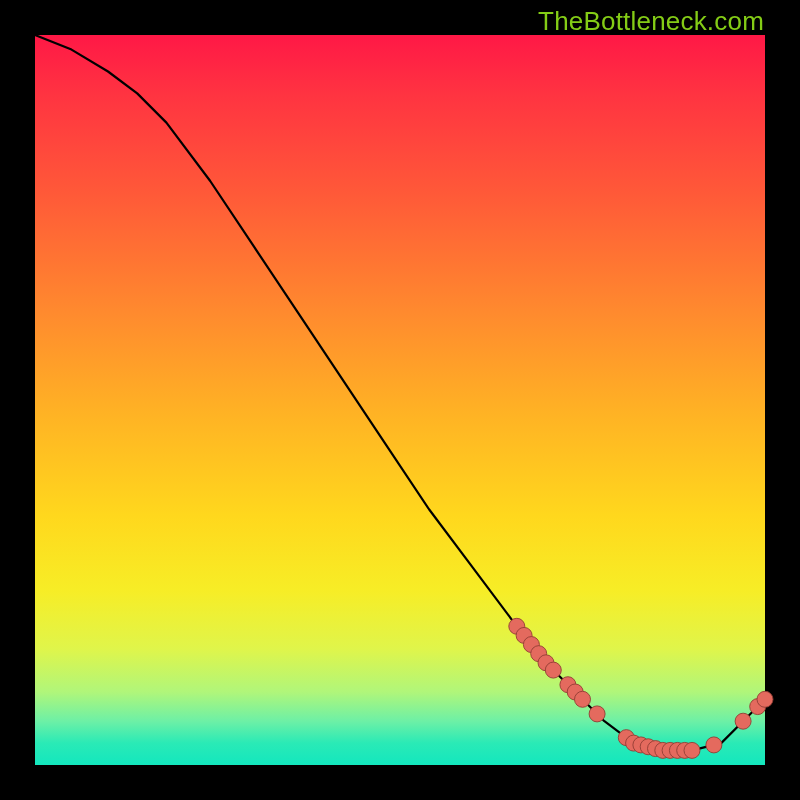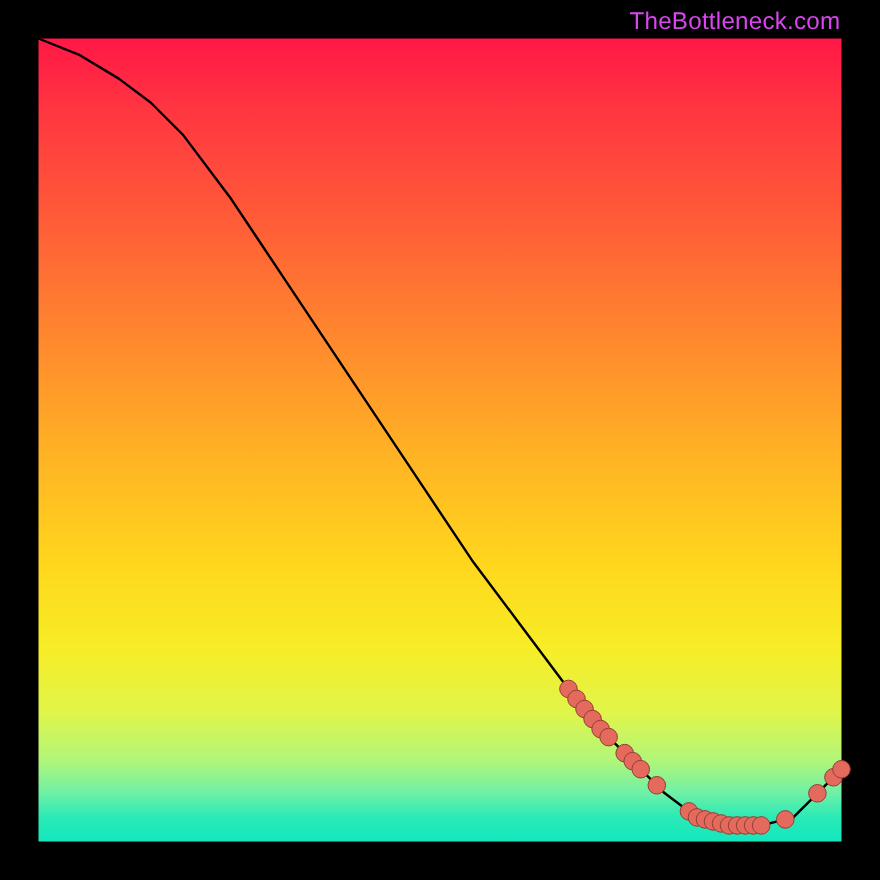--- a/index.html
+++ b/index.html
@@ -60,22 +60,22 @@
   }
   .marker {
     fill: #e46a5e;
     stroke: #923d34;
     stroke-width: 0.9;
   }
   .watermark {
     position: absolute;
     top: 6px;
     right: 36px;
-    color: #d946ef;
-    font-size: 22px;
+    color: #84cc16;
+    font-size: 26px;
     letter-spacing: 0.2px;
     font-weight: 500;
     user-select: none;
   }
 </style>
 </head>
 <body>
 
 <div class="stage">
   <div class="watermark">TheBottleneck.com</div>

